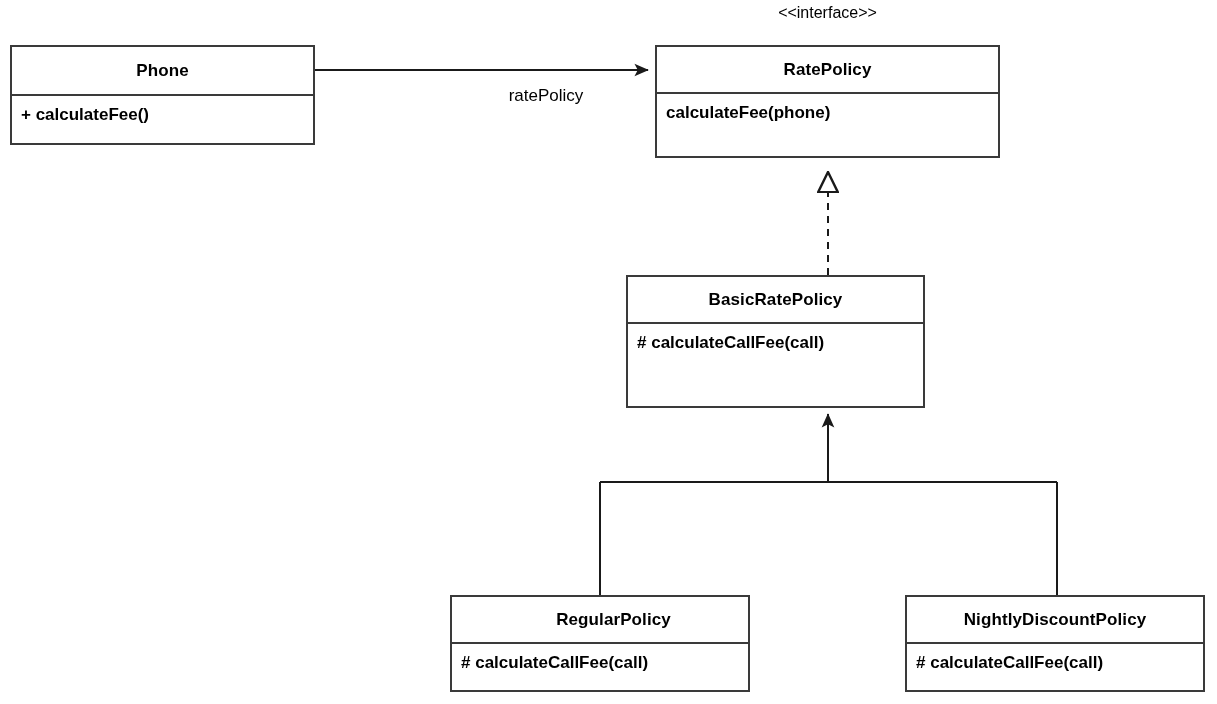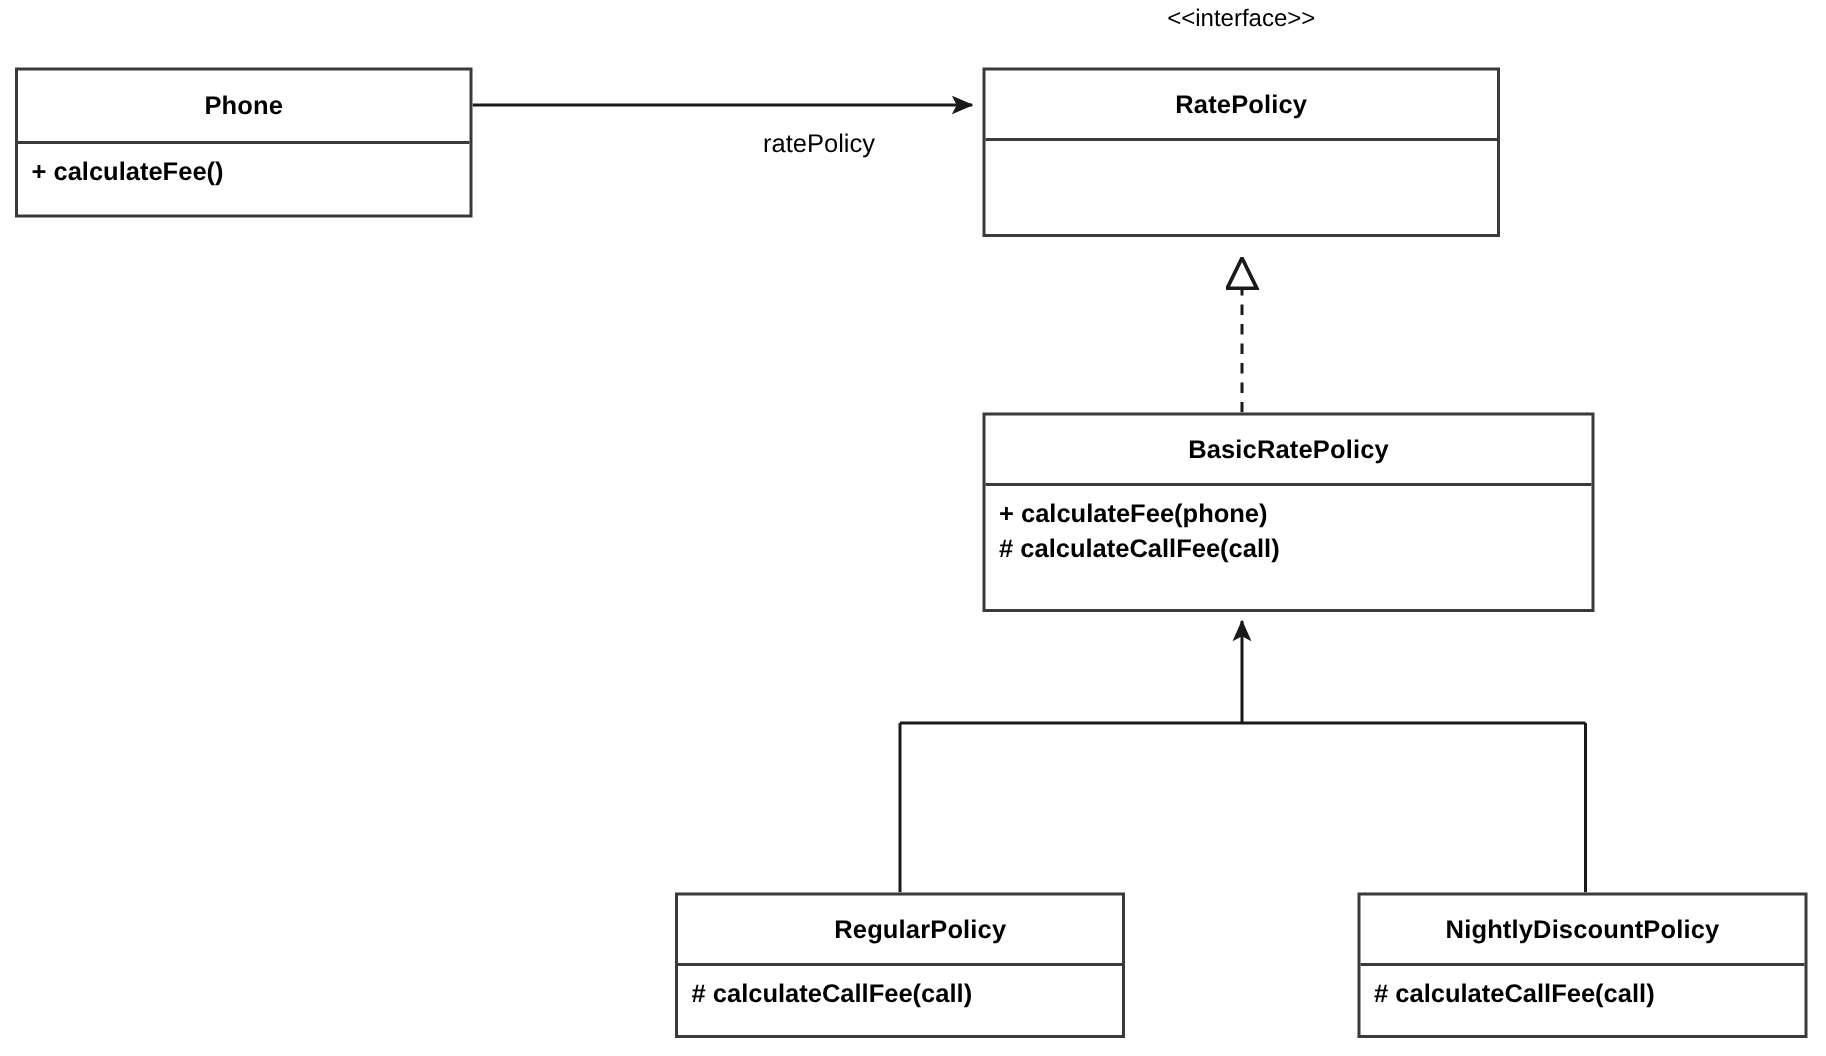--- a/index.html
+++ b/index.html
@@ -120,26 +120,28 @@
 
   <div class="uml-class" style="left:10px; top:45px; width:305px; height:100px;">
     <div class="name-compartment" style="height:49px;">Phone</div>
     <div class="member-compartment">
       <div class="member">+ calculateFee()</div>
     </div>
   </div>
 
   <div class="uml-class" style="left:655px; top:45px; width:345px; height:113px;">
     <div class="name-compartment" style="height:47px;">RatePolicy</div>
+    <div class="member-compartment">
+      <div class="member">calculateFee(phone)</div>
+    </div>
   </div>
 
-  <div class="uml-class" style="left:655px; top:275px; width:408px; height:133px;">
+  <div class="uml-class" style="left:626px; top:275px; width:299px; height:133px;">
     <div class="name-compartment" style="height:47px;">BasicRatePolicy</div>
     <div class="member-compartment">
-      <div class="member">+ calculateFee(phone)</div>
       <div class="member"># calculateCallFee(call)</div>
     </div>
   </div>
 
   <div class="uml-class" style="left:450px; top:595px; width:300px; height:97px;">
     <div class="name-compartment" style="height:47px;padding-left:27px;">RegularPolicy</div>
     <div class="member-compartment">
       <div class="member"># calculateCallFee(call)</div>
     </div>
   </div>

